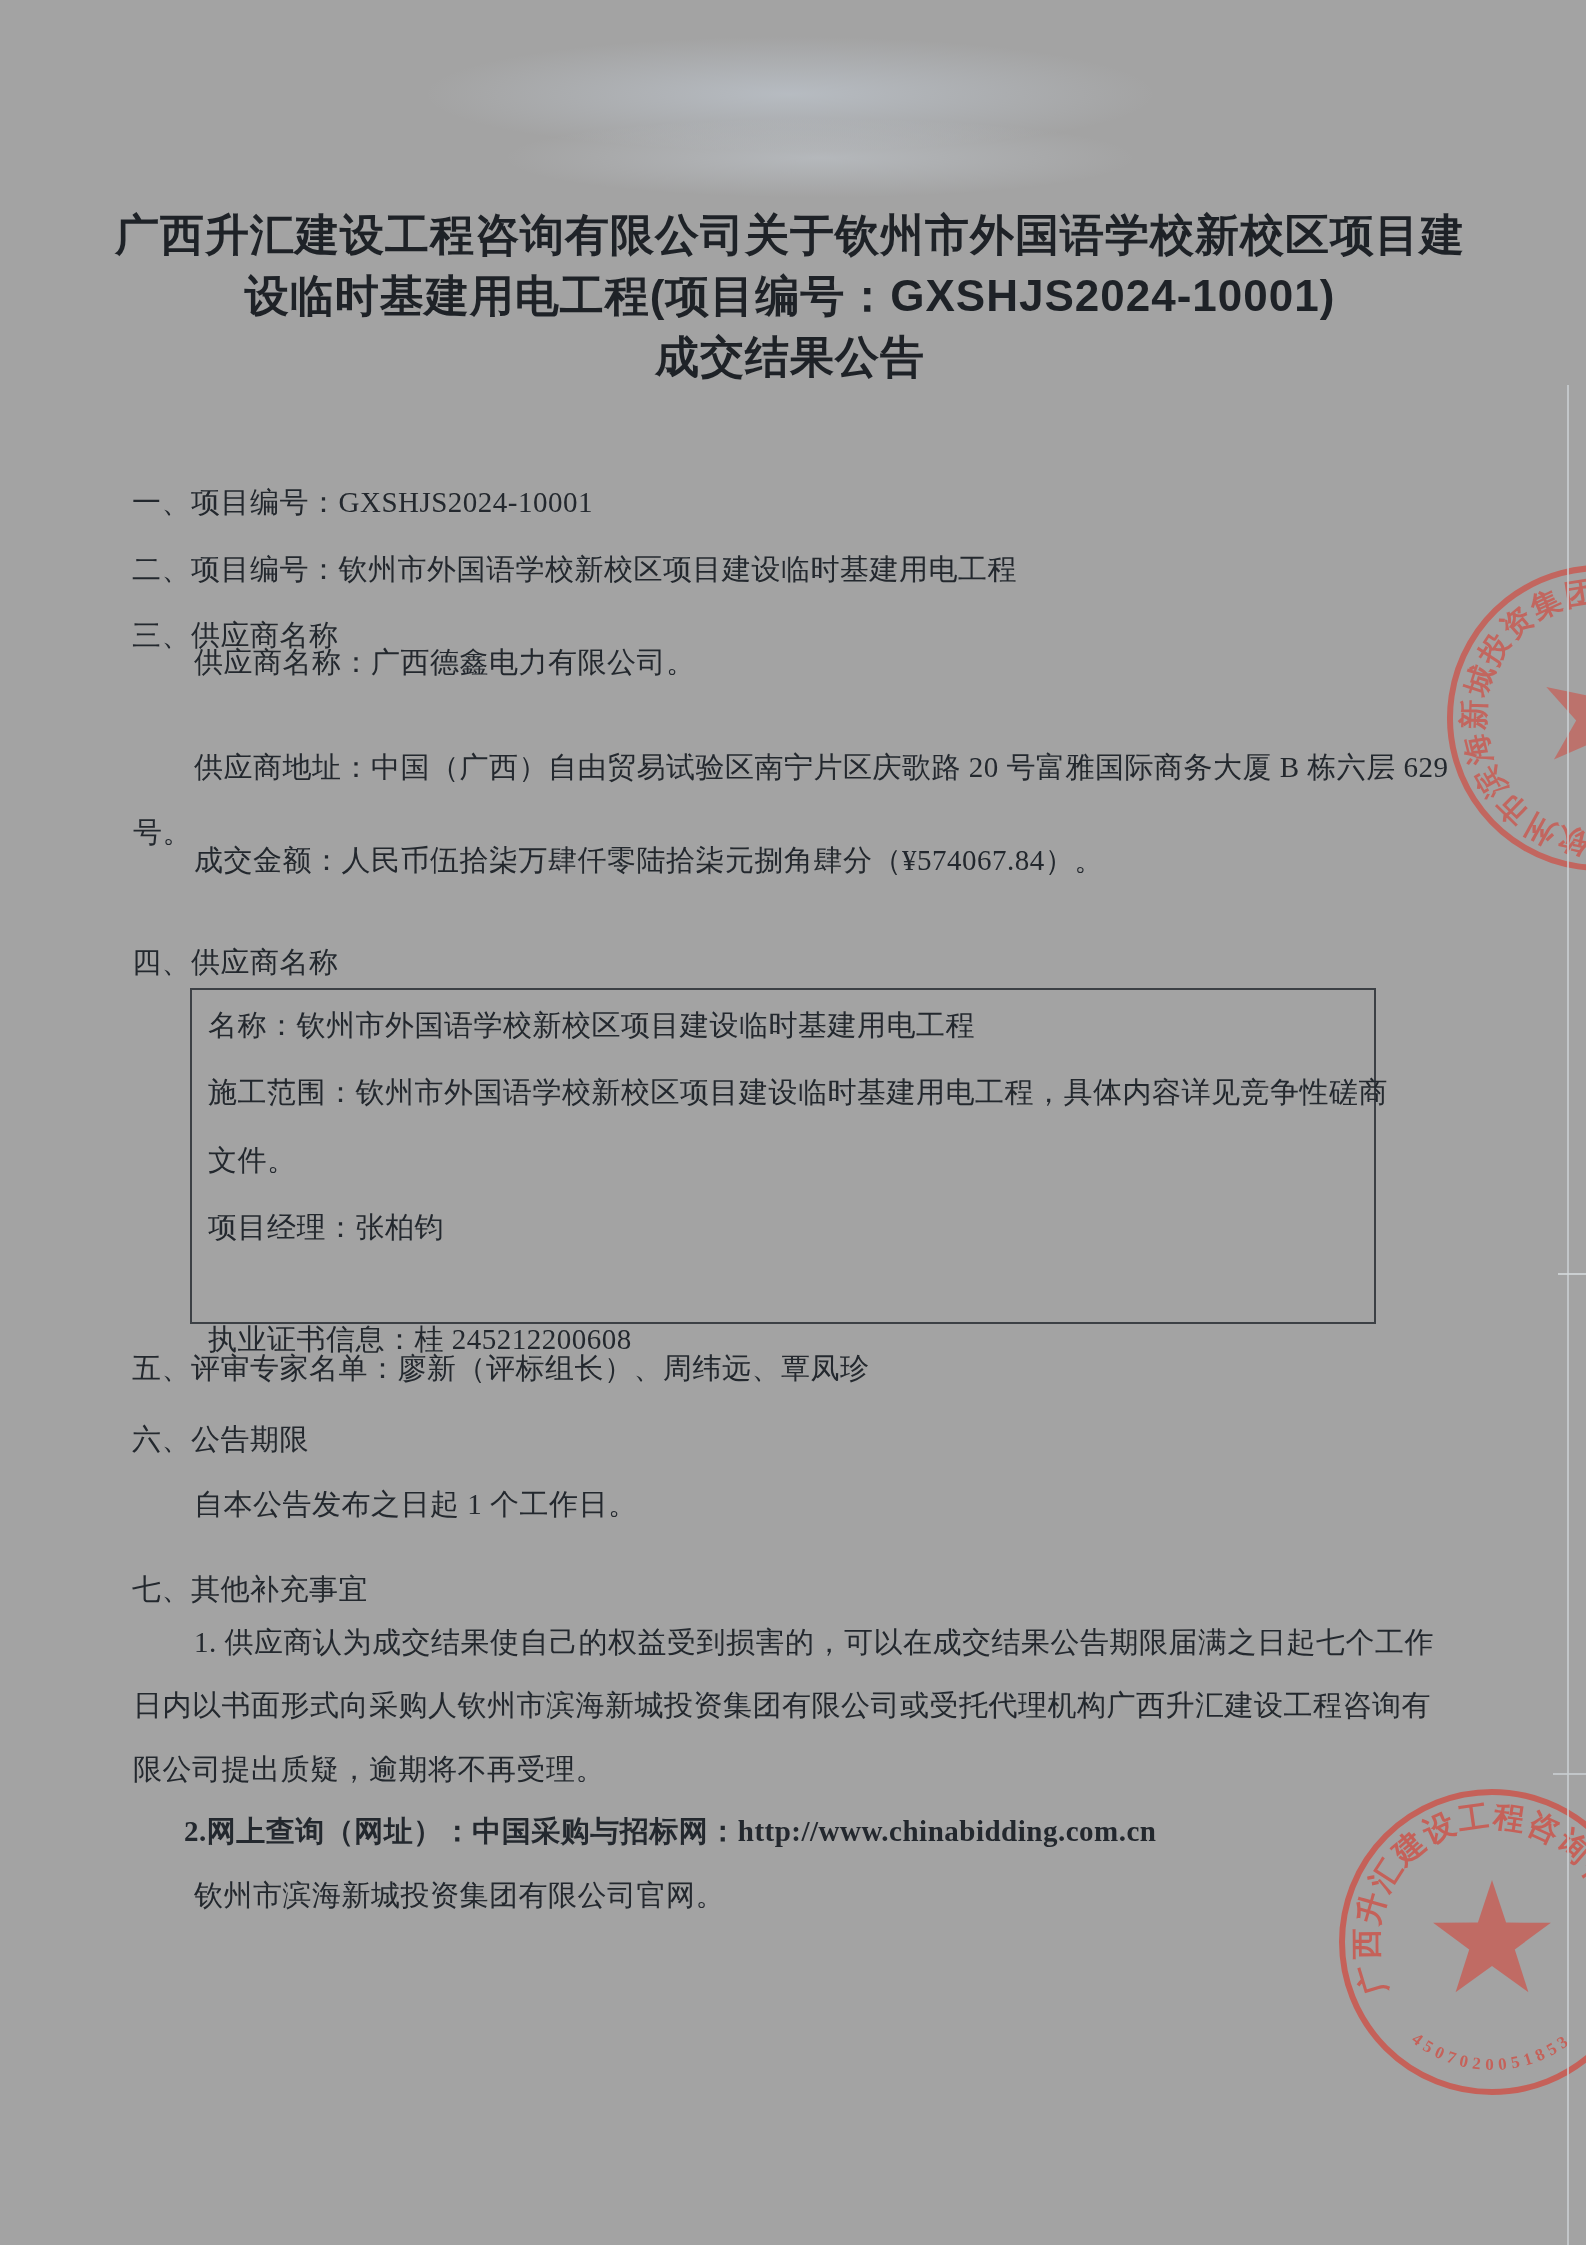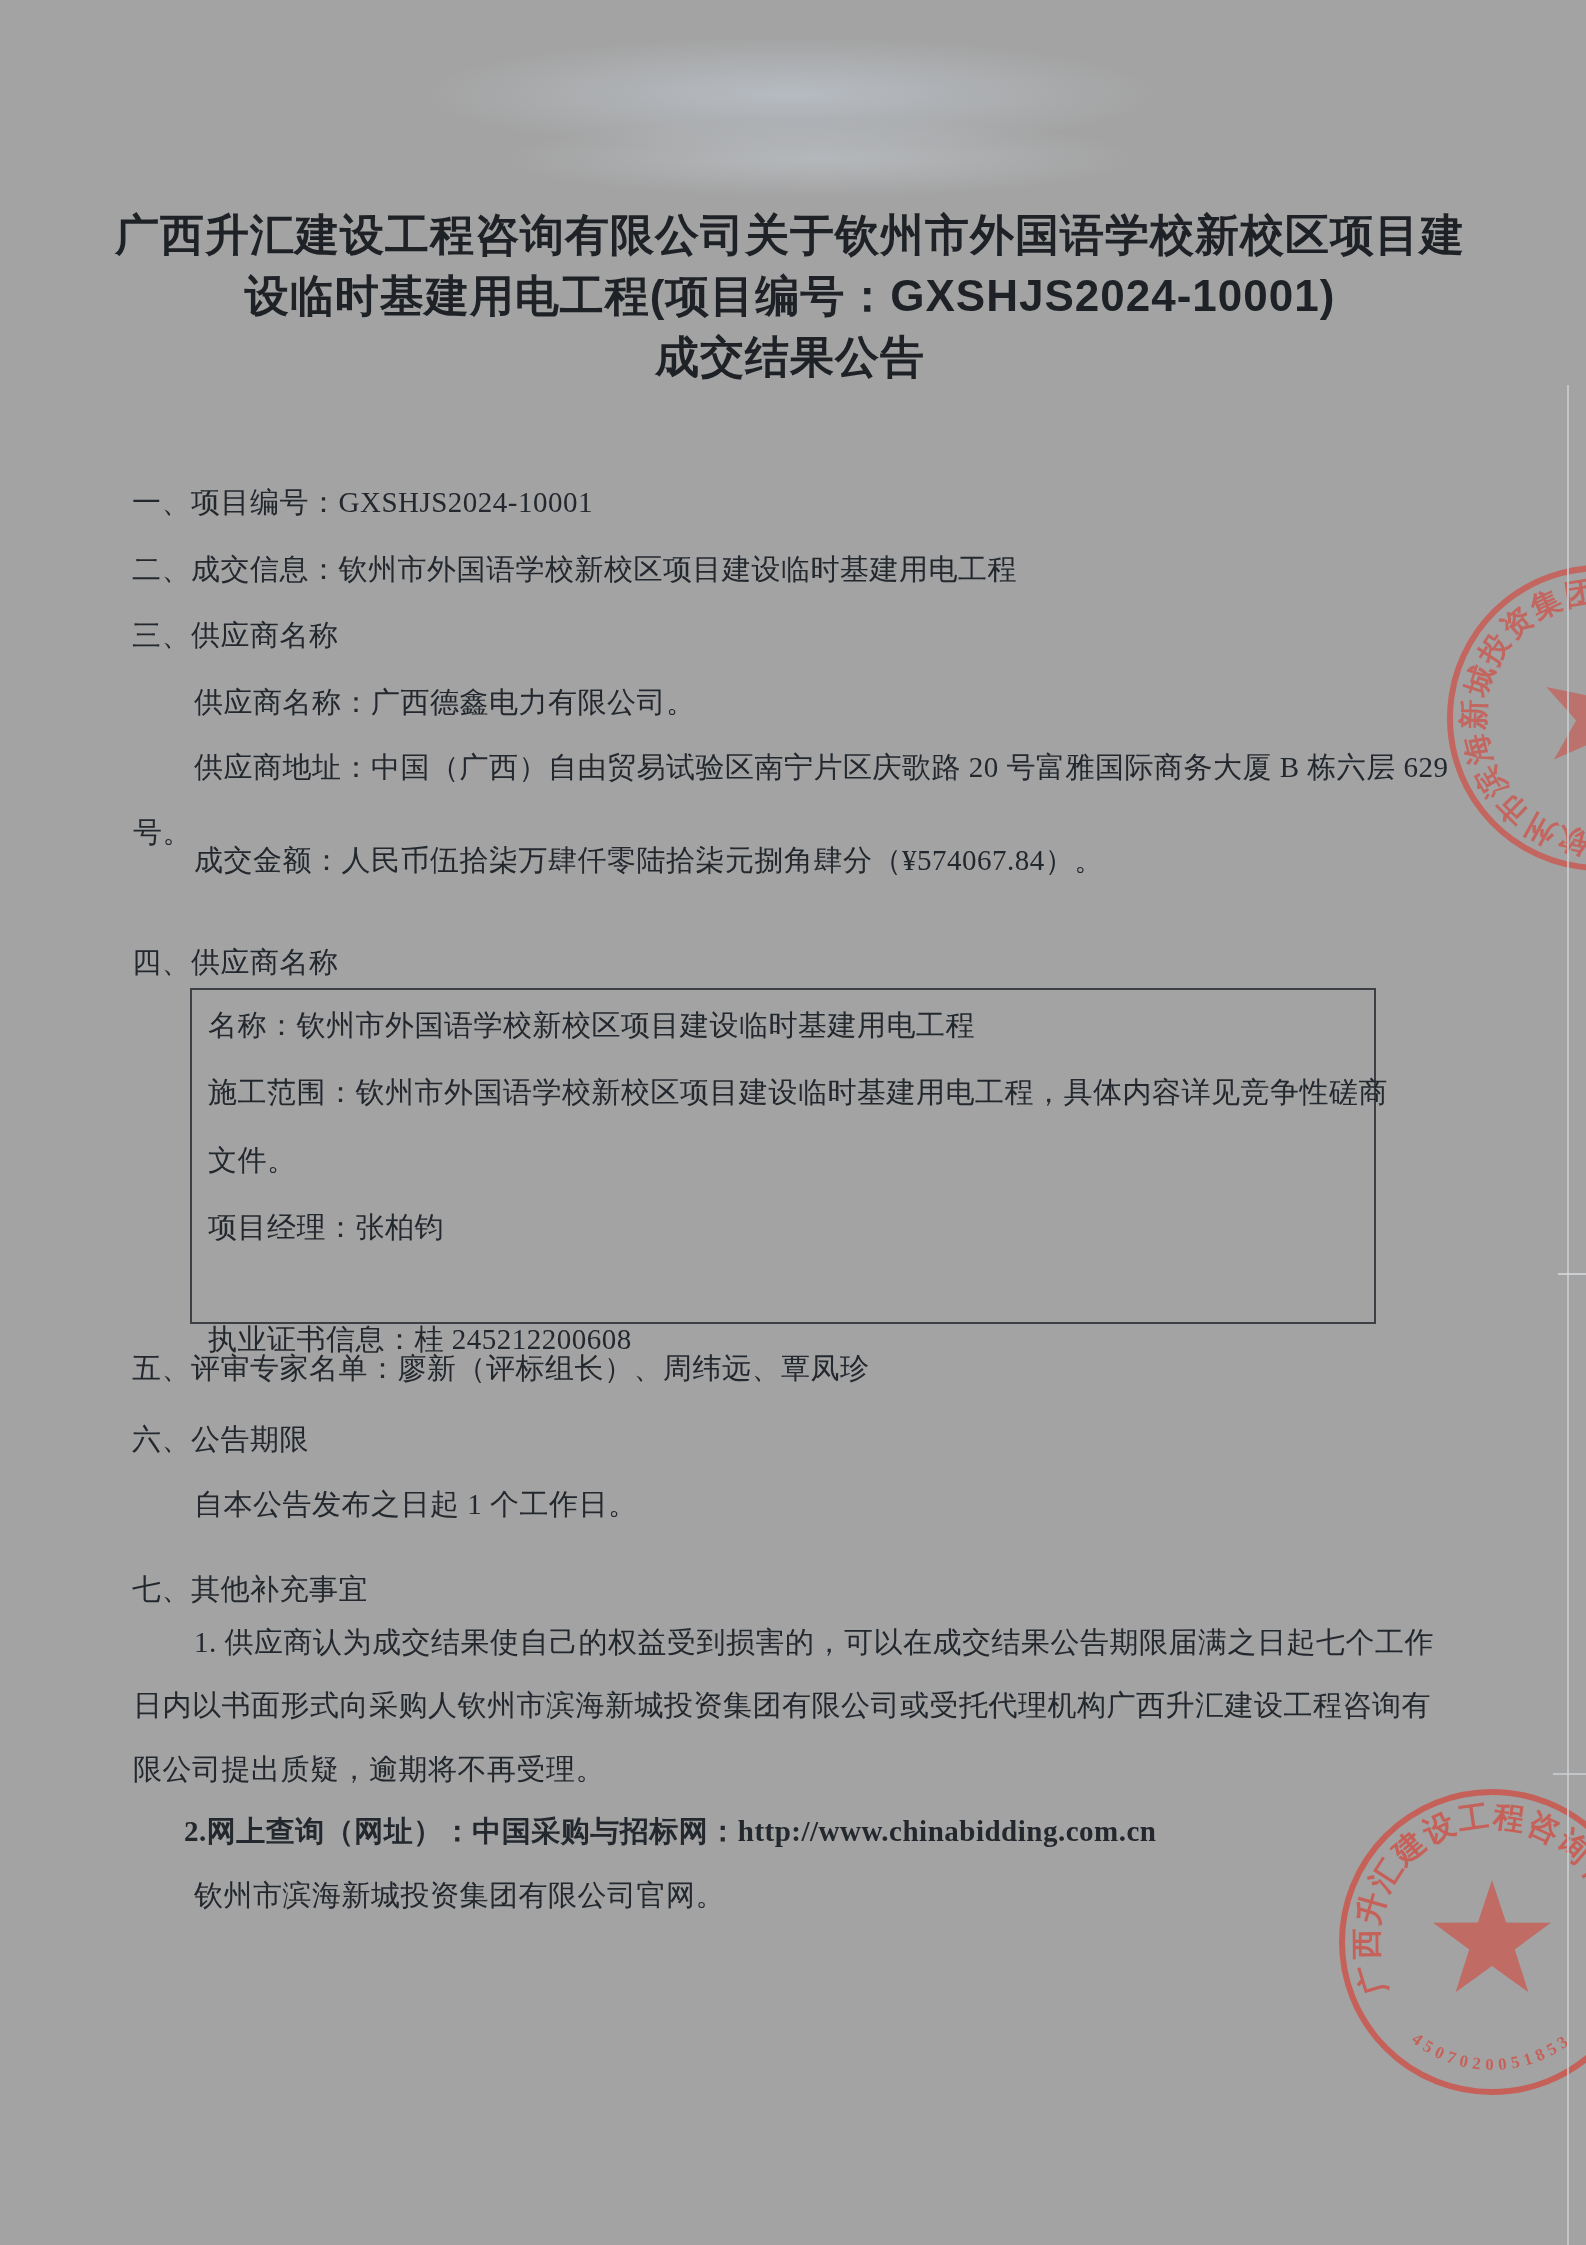--- a/index.html
+++ b/index.html
@@ -50,23 +50,23 @@
   <div class="scan-noise noise-a"></div>
   <div class="scan-noise noise-b"></div>
 
   <div class="doc-title">
     <div>广西升汇建设工程咨询有限公司关于钦州市外国语学校新校区项目建</div>
     <div>设临时基建用电工程(项目编号：GXSHJS2024-10001)</div>
     <div>成交结果公告</div>
   </div>
 
   <div class="line" style="left:132px;top:482px;text-align:right;">一、项目编号：GXSHJS2024-10001</div>
-  <div class="line" style="left:132px;top:549px;">二、成交信息：钦州市外国语学校新校区项目建设临时基建用电工程</div>
+  <div class="line" style="left:132px;top:549px;">二、项目编号：钦州市外国语学校新校区项目建设临时基建用电工程</div>
   <div class="line" style="left:132px;top:615px;">三、供应商名称</div>
-  <div class="line" style="left:194px;top:682px;">供应商名称：广西德鑫电力有限公司。</div>
+  <div class="line" style="left:194px;top:642px;">供应商名称：广西德鑫电力有限公司。</div>
   <div class="line" style="left:194px;top:747px;">供应商地址：中国（广西）自由贸易试验区南宁片区庆歌路 20 号富雅国际商务大厦 B 栋六层 629</div>
   <div class="line" style="left:133px;top:812px;">号。</div>
   <div class="line" style="left:194px;top:840px;">成交金额：人民币伍拾柒万肆仟零陆拾柒元捌角肆分（¥574067.84）。</div>
   <div class="line" style="left:132px;top:942px;">四、供应商名称</div>
 
   <div class="subject-box">
     <div class="line" style="top:15px;">名称：钦州市外国语学校新校区项目建设临时基建用电工程</div>
     <div class="line" style="top:82px;">施工范围：钦州市外国语学校新校区项目建设临时基建用电工程，具体内容详见竞争性磋商</div>
     <div class="line" style="top:150px;">文件。</div>
     <div class="line" style="top:217px;">项目经理：张柏钧</div>

